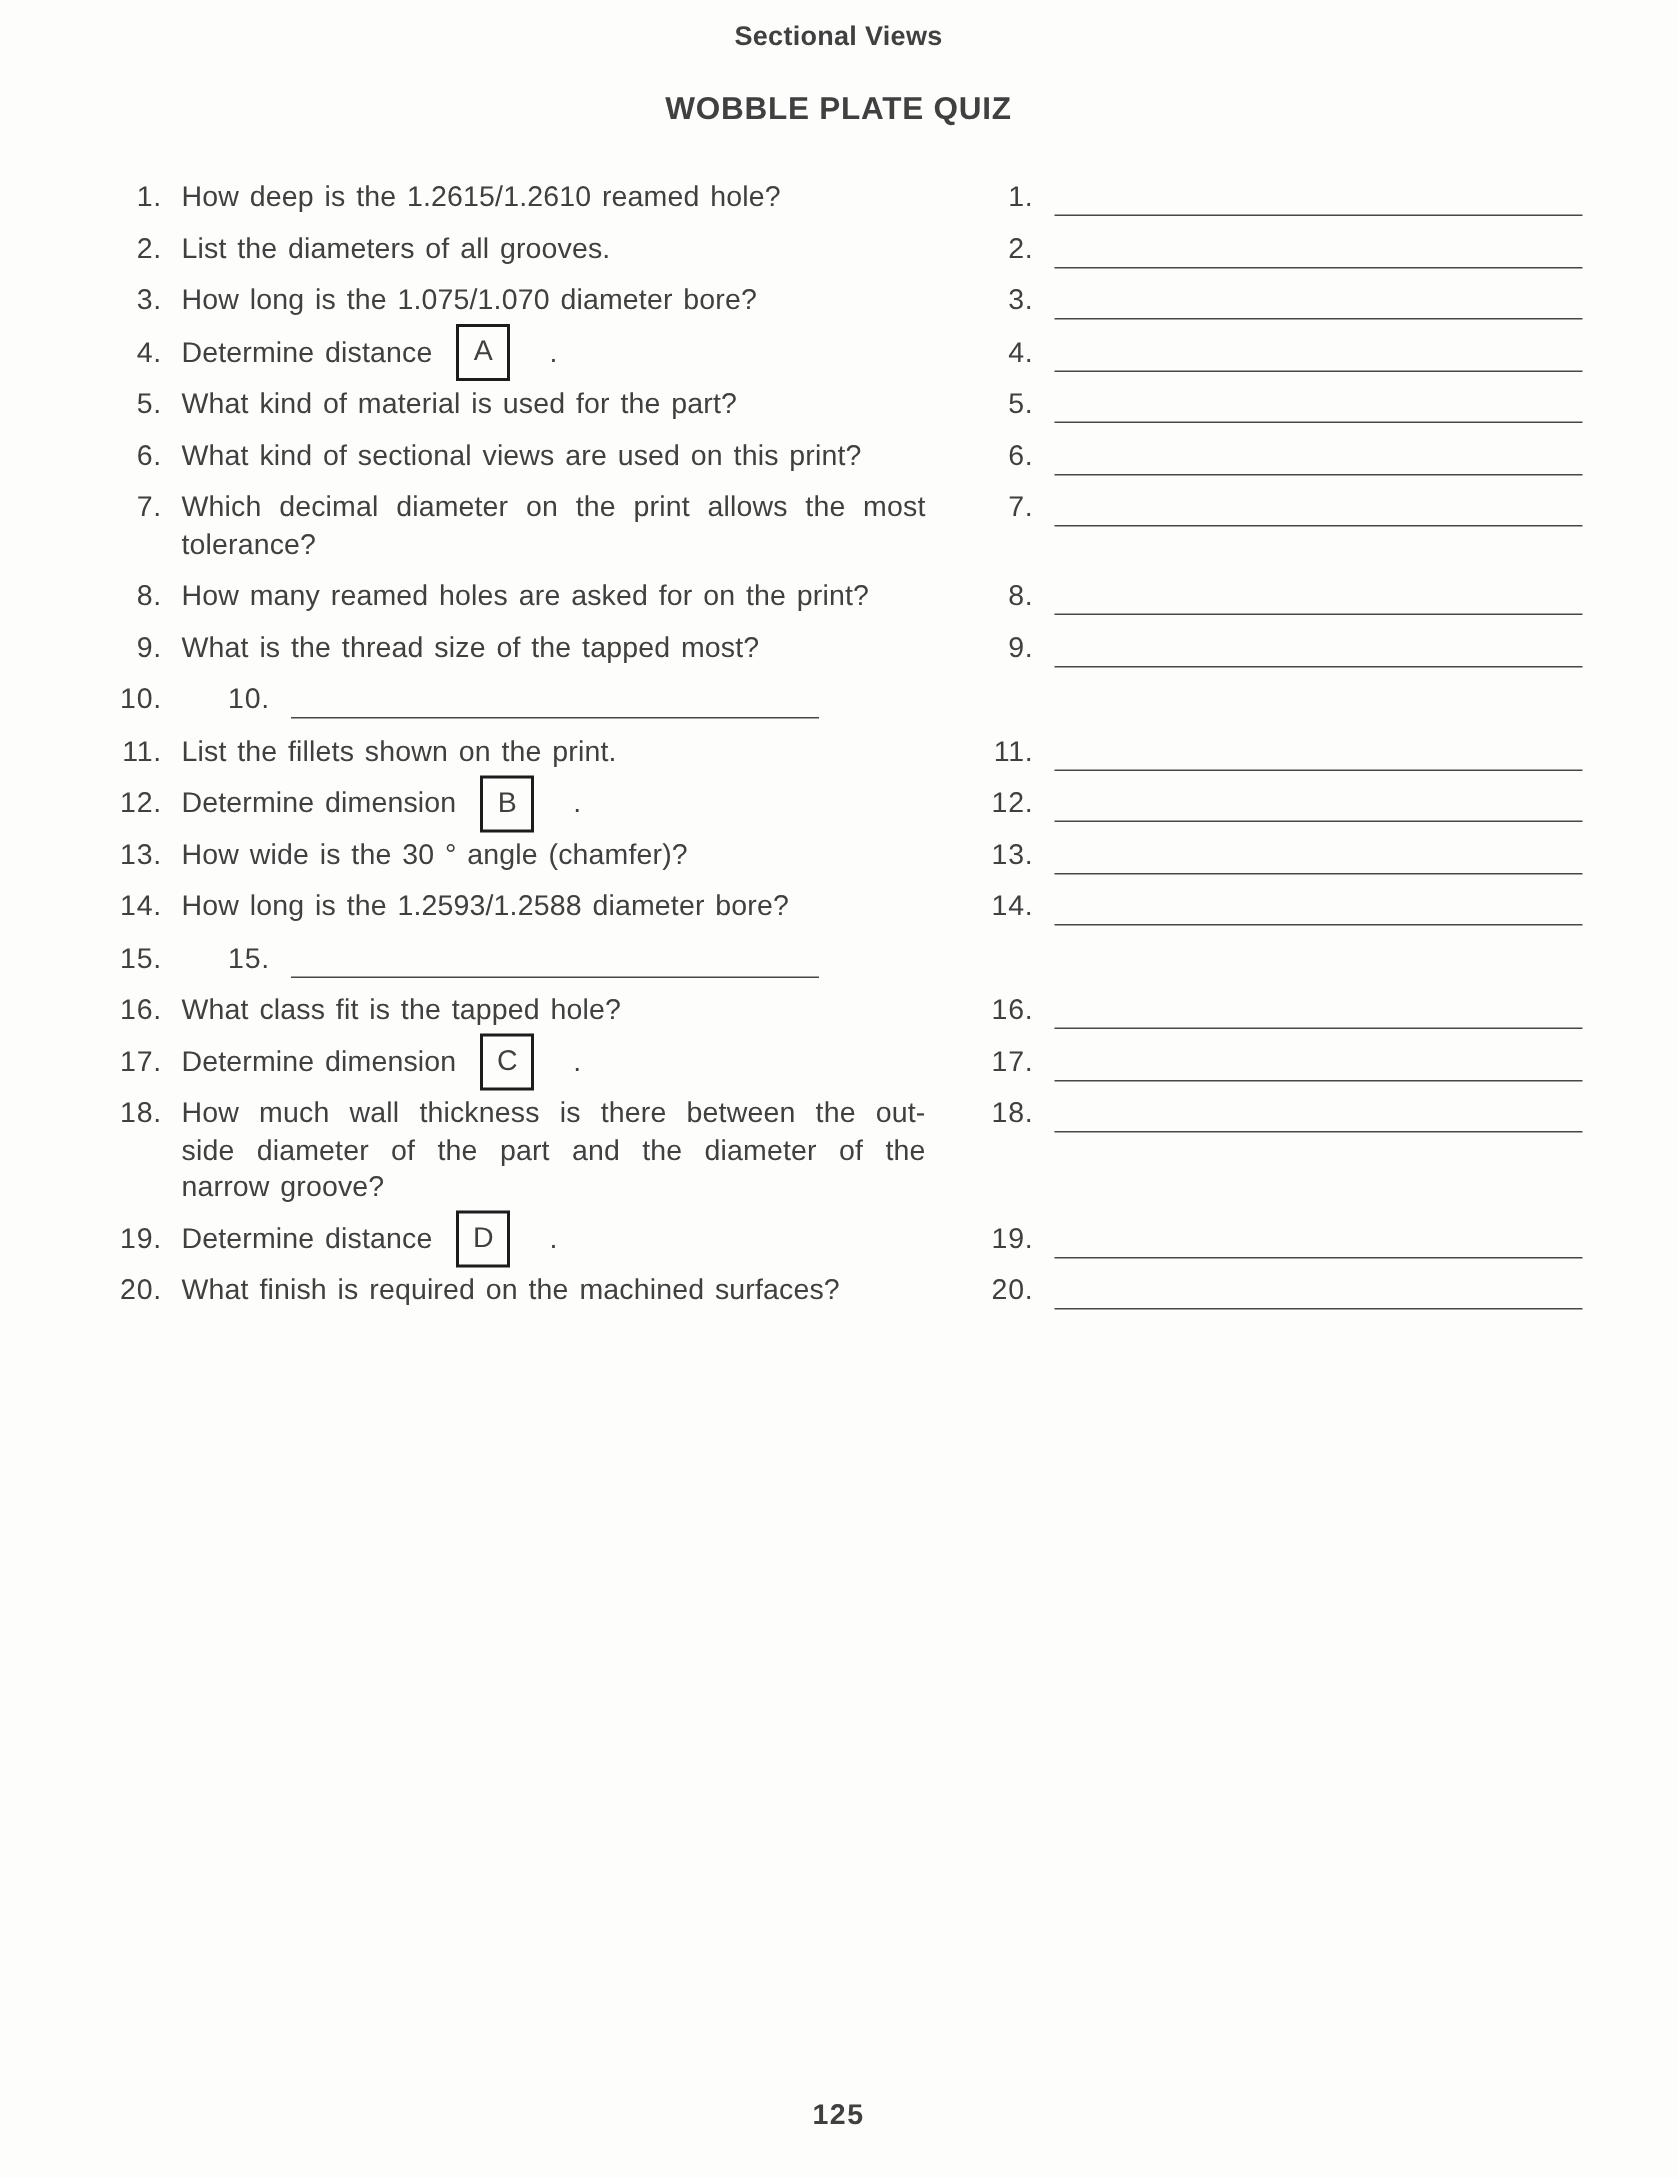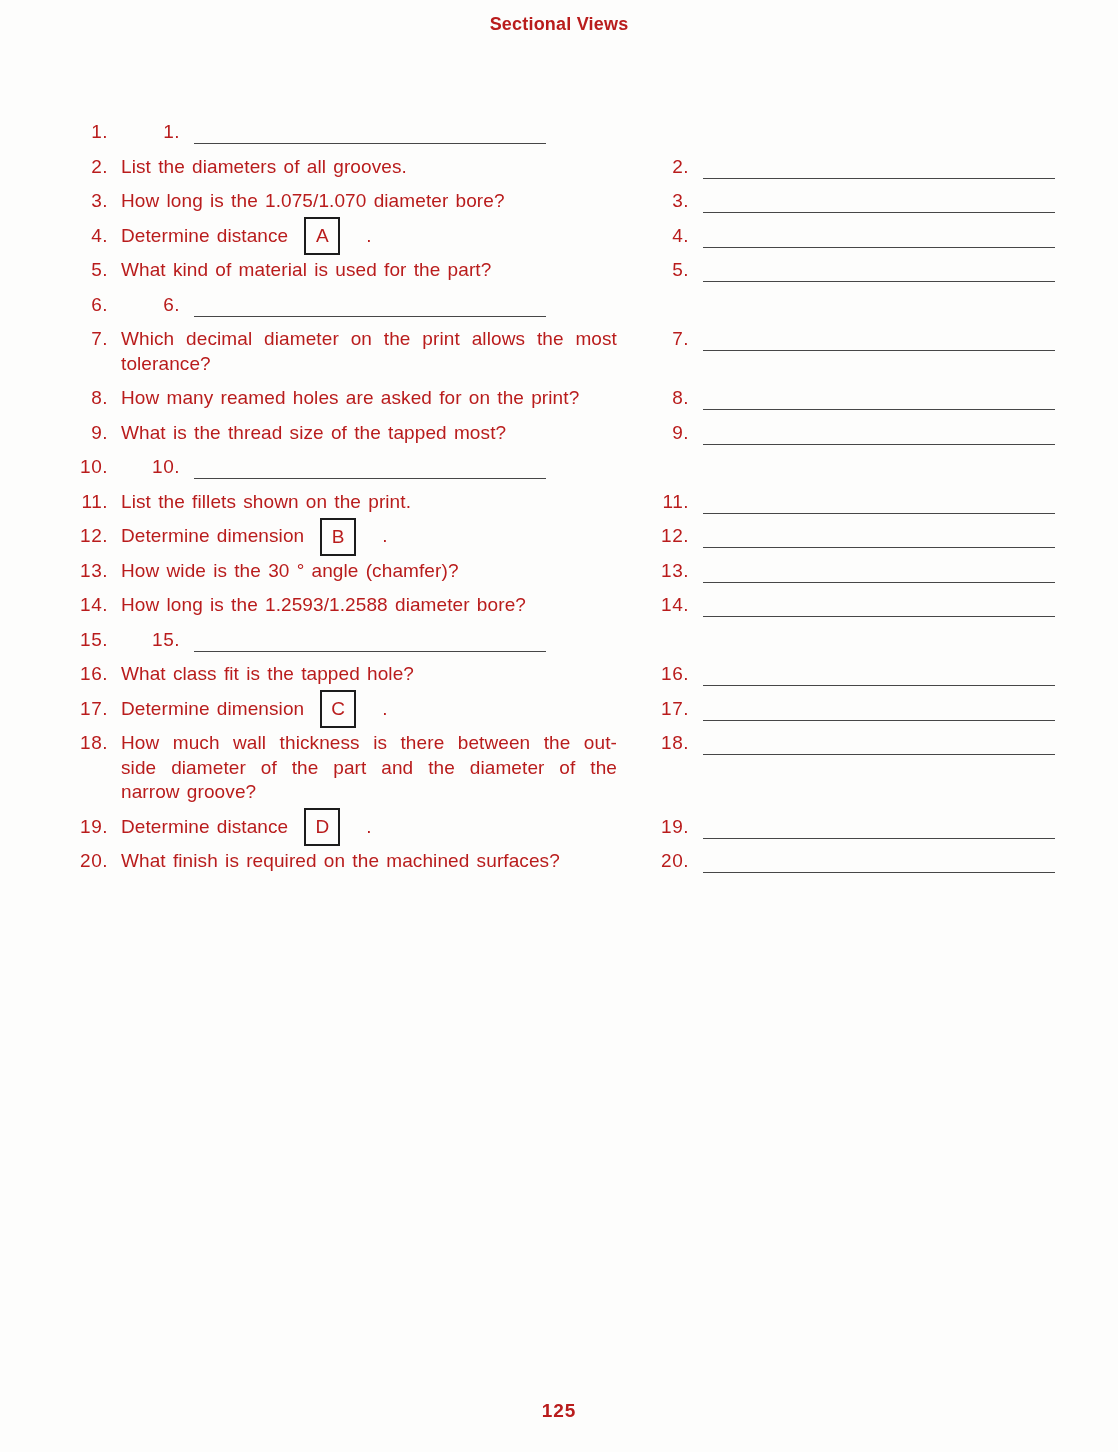--- a/index.html
+++ b/index.html
@@ -6,21 +6,21 @@
     margin: 0;
     padding: 0;
     background: #ffffff;
   }
   .page {
     position: relative;
     width: 1118px;
     height: 1452px;
     background: #fdfdfc;
     font-family: "Liberation Sans", sans-serif;
-    color: #b91c1c;
+    color: #404040;
     overflow: hidden;
   }
   .header {
     position: absolute;
     top: 14px;
     left: 0;
     width: 100%;
     text-align: center;
     font-size: 18px;
     font-weight: bold;
@@ -106,23 +106,27 @@
     font-size: 19px;
     font-weight: bold;
     letter-spacing: 1px;
   }
 </style>
 </head>
 <body>
 
 <div class="page">
   <div class="header">Sectional Views</div>
+  <h1 class="title">WOBBLE PLATE QUIZ</h1>
   <div class="quiz">
   <div class="row">
     <div class="qnum">1.</div>
+    <div class="qtext">
+          <div class="qline">How deep is the 1.2615/1.2610 reamed hole?</div>
+        </div>
     <div class="anum">1.</div>
     <div class="ablank"></div>
   </div>
 
   <div class="row">
     <div class="qnum">2.</div>
     <div class="qtext">
           <div class="qline">List the diameters of all grooves.</div>
         </div>
     <div class="anum">2.</div>
@@ -151,20 +155,23 @@
     <div class="qnum">5.</div>
     <div class="qtext">
           <div class="qline">What kind of material is used for the part?</div>
         </div>
     <div class="anum">5.</div>
     <div class="ablank"></div>
   </div>
 
   <div class="row">
     <div class="qnum">6.</div>
+    <div class="qtext">
+          <div class="qline">What kind of sectional views are used on this print?</div>
+        </div>
     <div class="anum">6.</div>
     <div class="ablank"></div>
   </div>
 
   <div class="row">
     <div class="qnum">7.</div>
     <div class="qtext">
           <div class="qline justify">Which decimal diameter on the print allows the most</div>
           <div class="qline">tolerance?</div>
         </div>

